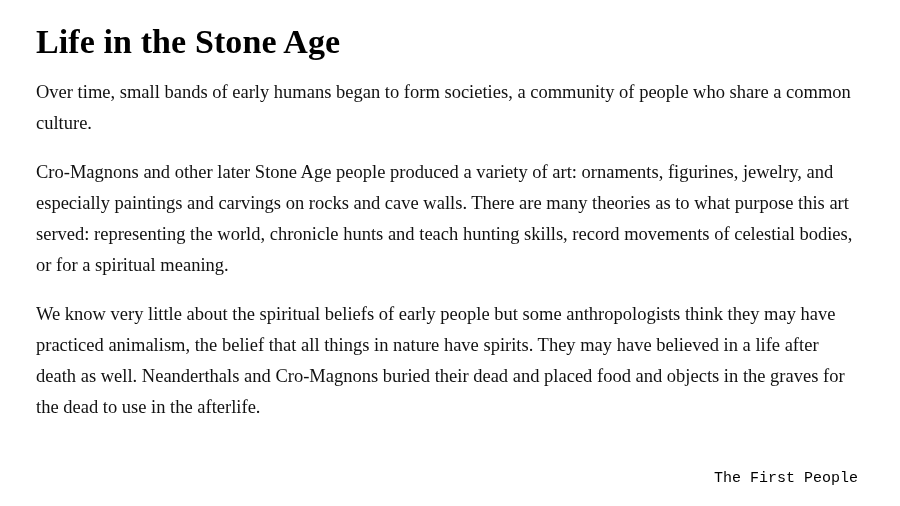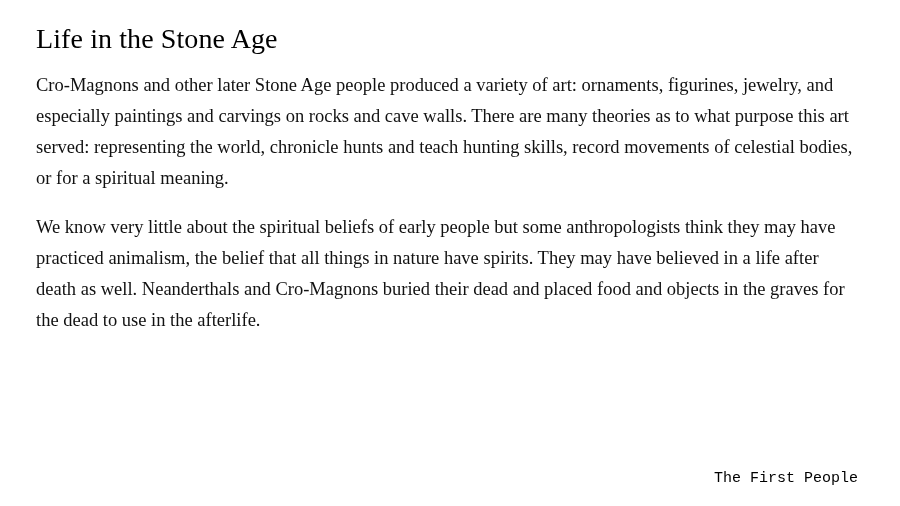--- a/index.html
+++ b/index.html
@@ -15,22 +15,22 @@
     overflow: hidden;
   }
   .slide {
     position: relative;
     width: 900px;
     height: 506px;
     box-sizing: border-box;
     padding: 22px 40px 0 36px;
   }
   .slide-title {
-    font-size: 28px;
-    font-weight: normal;
+    font-size: 34px;
+    font-weight: bold;
     letter-spacing: 0.1px;
     line-height: 1.2;
     margin: 0 0 14px 0;
     color: #000000;
   }
   .body-block {
     font-size: 18.5px;
     line-height: 31px;
     color: #111111;
     margin: 0 0 18px 0;
@@ -50,20 +50,21 @@
     font-family: Liberation Mono, monospace;
   }
 </style>
 </head>
 <body>
 
 <div class="slide">
 
   <h1 class="slide-title">Life in the Stone Age</h1>
 
+  <p class="body-block">Over time, small bands of early humans began to form societies, a community of people who share a common culture.</p>
 
   <p class="body-block">Cro-Magnons and other later Stone Age people produced a variety of art: ornaments, figurines, jewelry, and especially paintings and carvings on rocks and cave walls.  There are many theories as to what purpose this art served: representing the world, chronicle hunts and teach hunting skills, record movements of celestial bodies, or for a spiritual meaning.</p>
 
   <p class="body-block">We know very little about the spiritual beliefs of early people but some anthropologists think they may have practiced animalism, the belief that all things in nature have spirits.  They may have believed in a life after death as well.  Neanderthals and Cro-Magnons buried their dead and placed food and objects in the graves for the dead to use in the afterlife.</p>
 
   <div class="footer">The First People</div>
 
 </div>
 
 </body></html>

